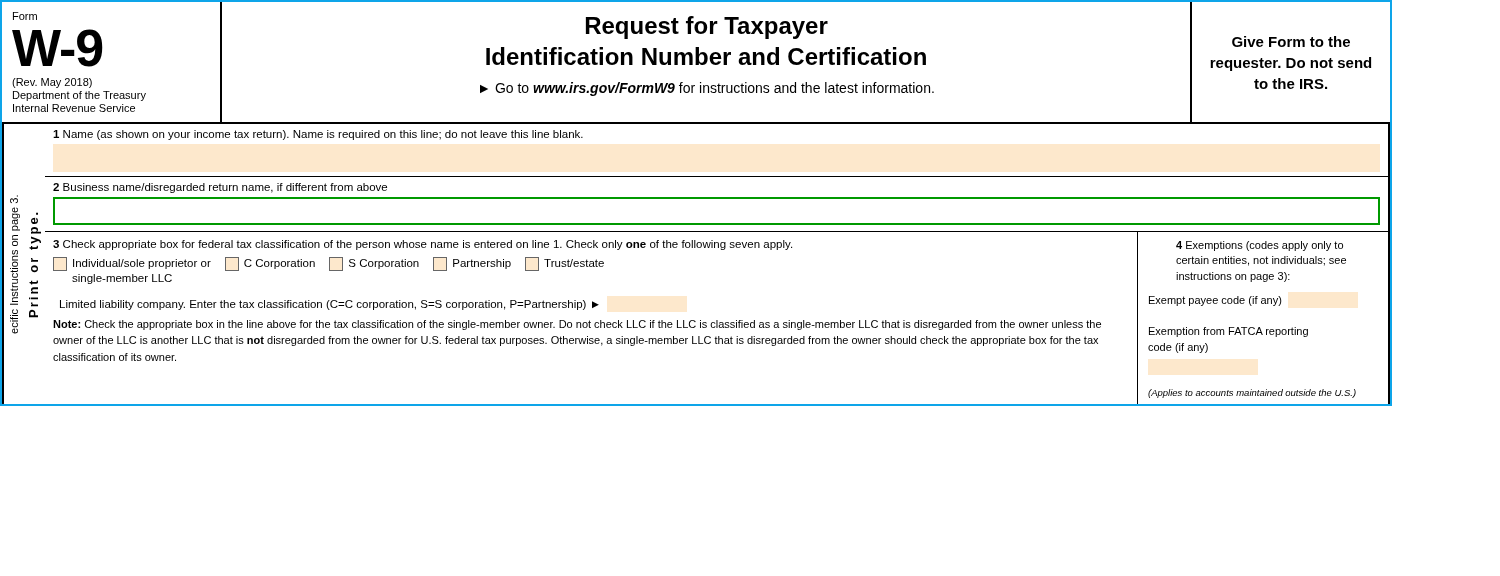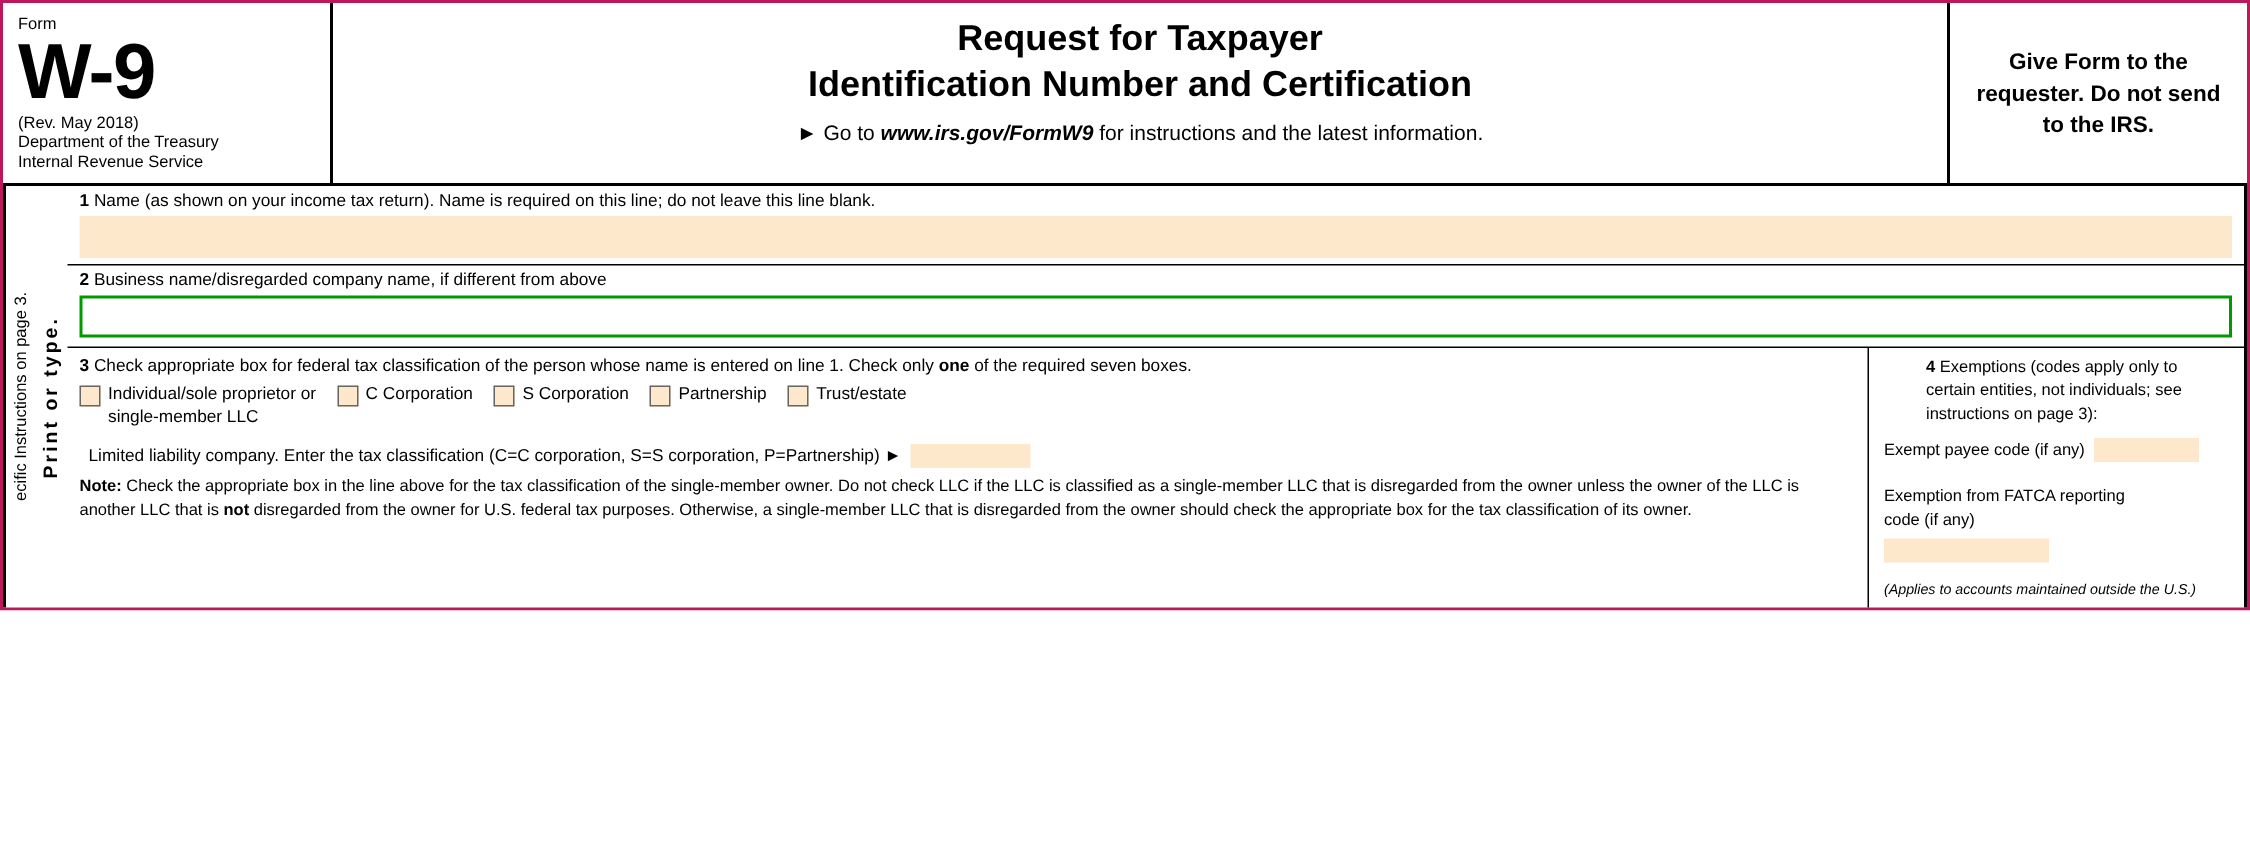--- a/index.html
+++ b/index.html
@@ -4,22 +4,22 @@
   <style>
     * { margin: 0; padding: 0; box-sizing: border-box; }
     body {
       font-family: Arial, Helvetica, sans-serif;
       font-size: 12px;
       background: #fff;
       width: 1500px;
       overflow-x: hidden;
     }
     .page {
-      width: 1500px;
-      border: 2px solid #be185d;
+      width: 1392px;
+      border: 2px solid #0ea5e9;
     }
     
     .header {
       display: flex;
       border-bottom: 2px solid #000;
       align-items: stretch;
     }
     .header-left {
       width: 220px;
       min-width: 220px;
@@ -300,30 +300,30 @@
 
       <div class="field-1">
         <div class="field-label">
           <strong>1</strong><span> Name (as shown on your income tax return). Name is required on this line; do not leave this line blank.</span>
         </div>
         <div class="input-box-peach"></div>
       </div>
 
       <div class="field-2">
         <div class="field-label">
-          <strong>2</strong><span> Business name/disregarded company name, if different from above</span>
+          <strong>2</strong><span> Business name/disregarded return name, if different from above</span>
         </div>
         <div class="input-box-green-outline"></div>
       </div>
 
       <div class="field-3-area">
 
         <div class="field-3-main">
           <div class="field-3-label">
-            <strong>3</strong> <span>Check appropriate box for federal tax classification of the person whose name is entered on line 1. Check only </span><strong>one</strong><span> of the required seven boxes.</span>
+            <strong>3</strong> <span>Check appropriate box for federal tax classification of the person whose name is entered on line 1. Check only </span><strong>one</strong><span> of the following seven apply.</span>
           </div>
 
           <div class="checkboxes-row">
             <div class="checkbox-item">
               <div class="cb-box"></div>
               <span class="cb-label">Individual/sole proprietor or<br>single-member LLC</span>
             </div>
             <div class="checkbox-item">
               <div class="cb-box"></div>
               <span class="cb-label">C Corporation</span>

